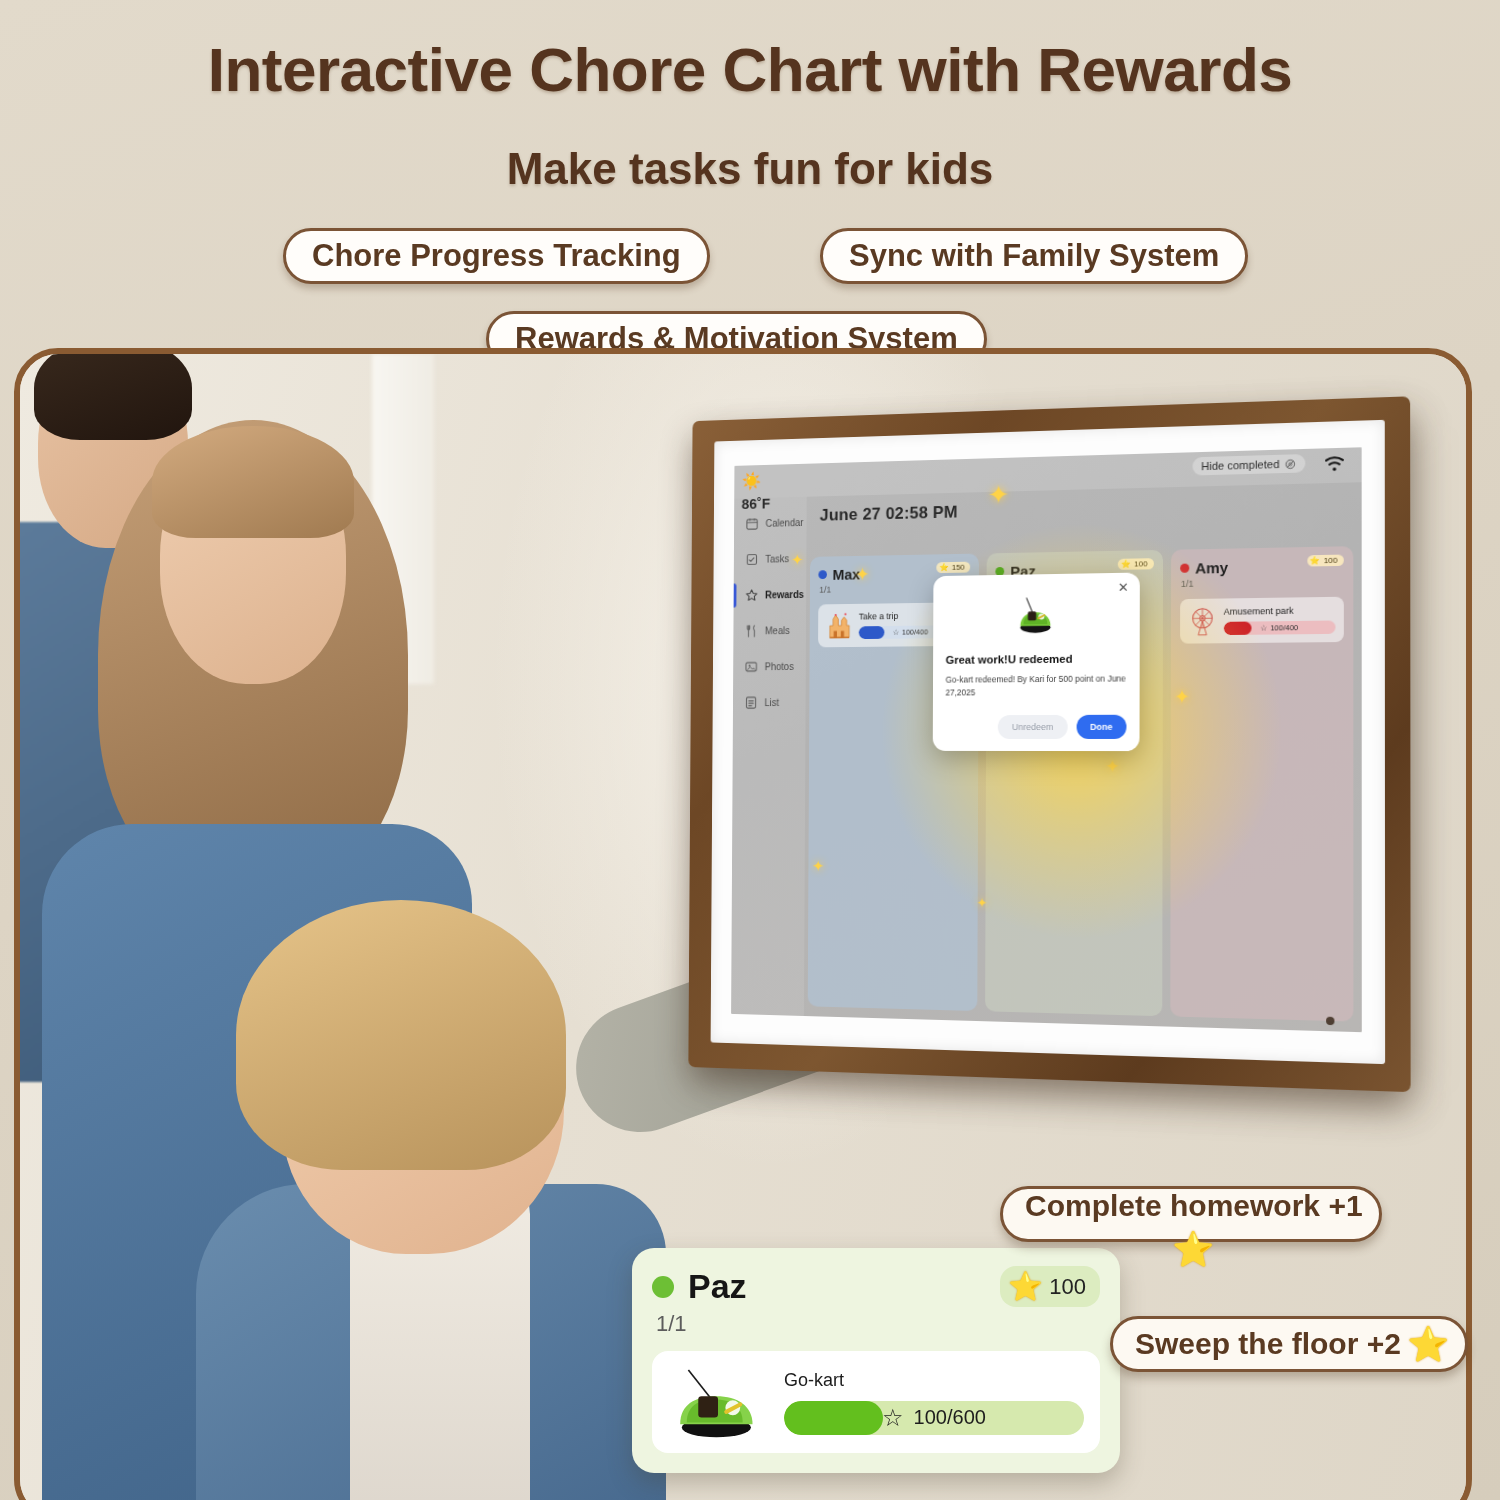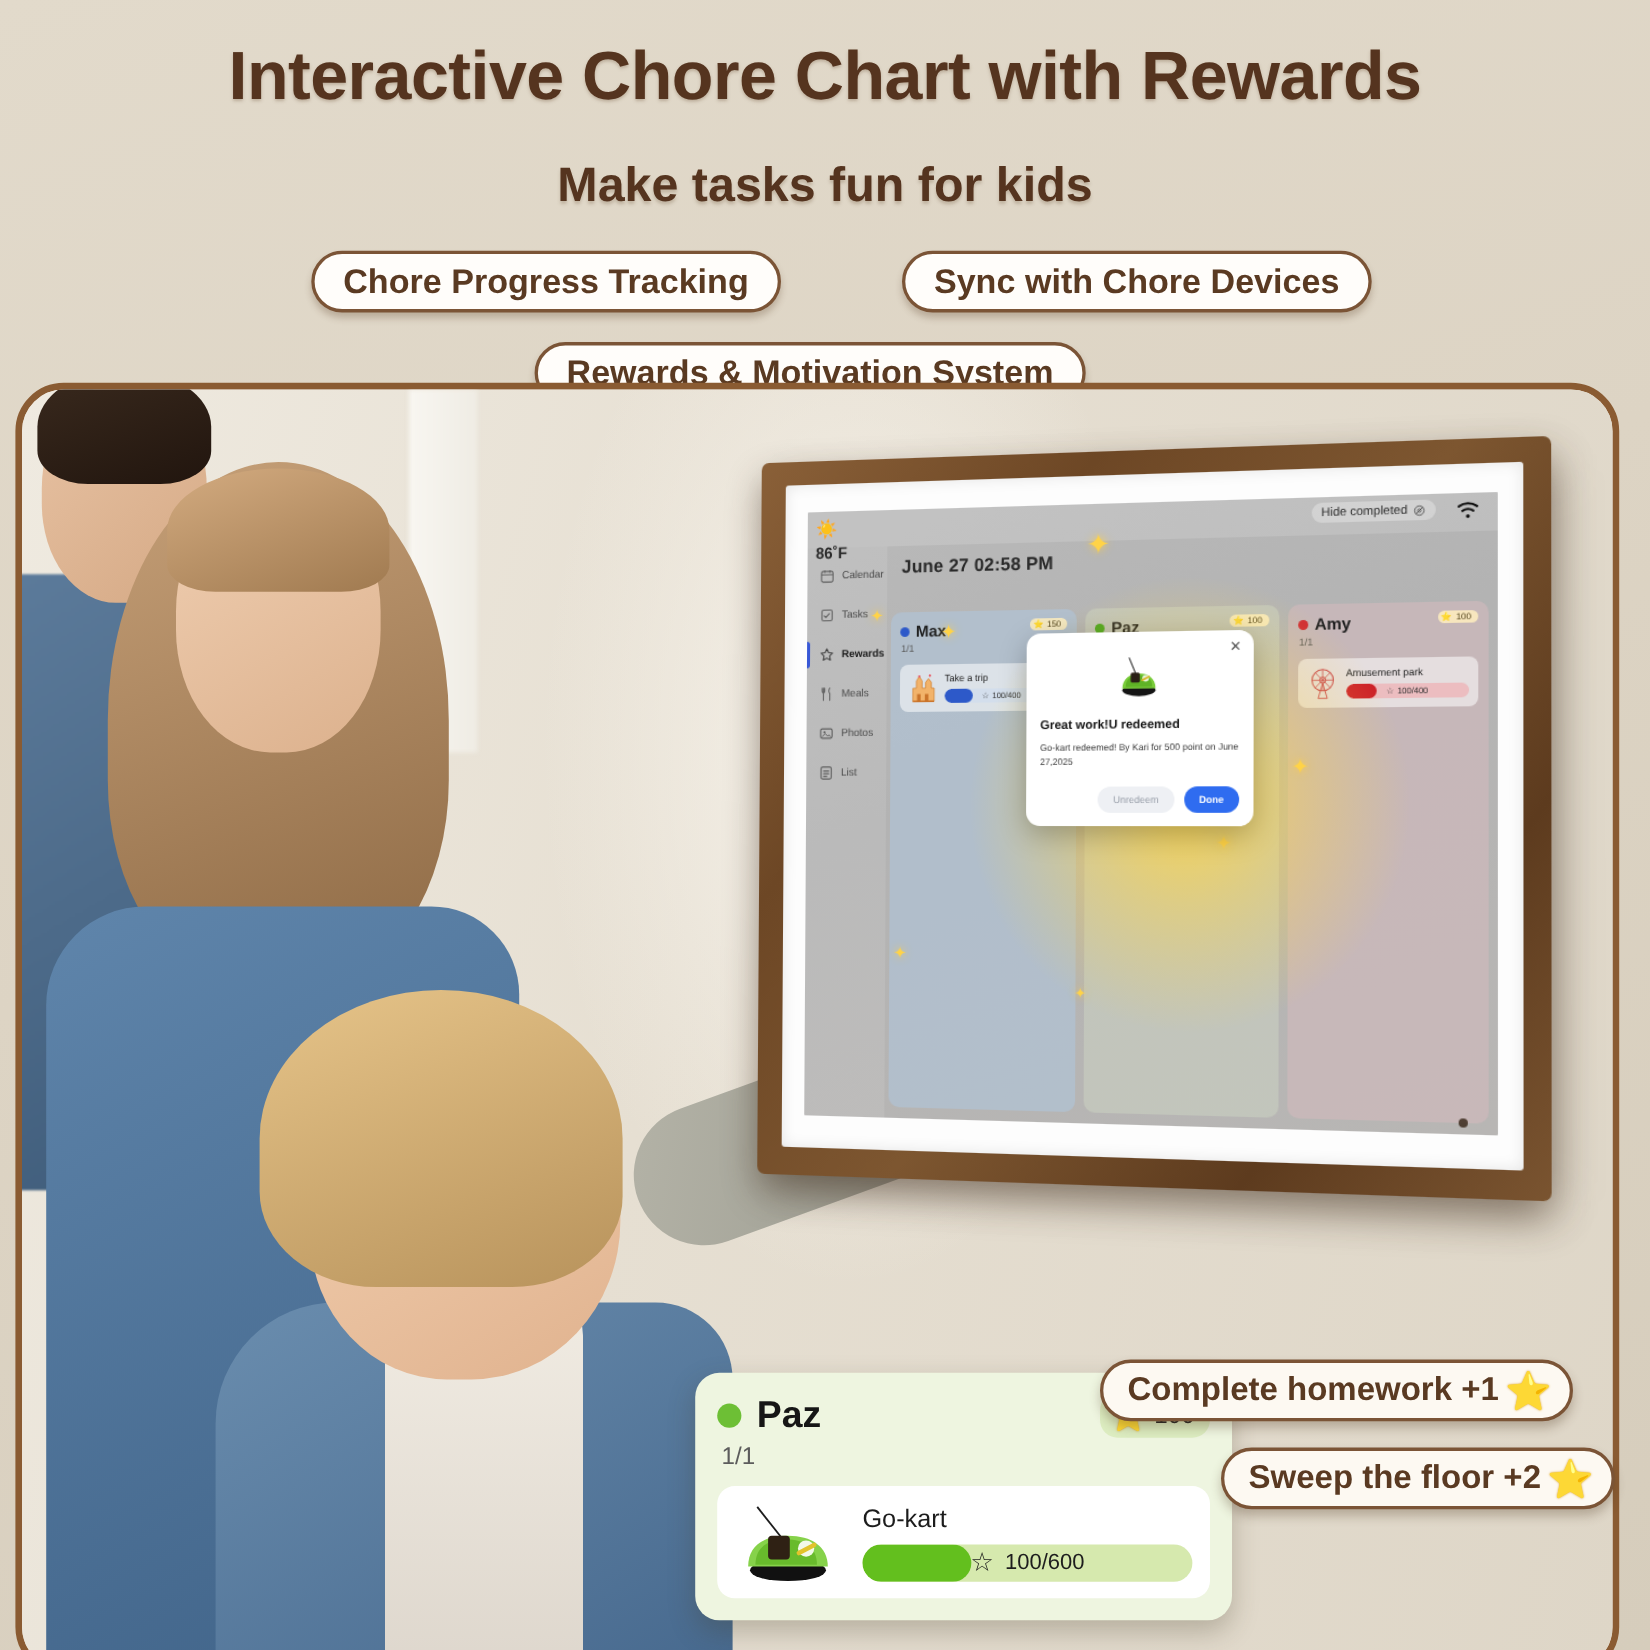--- a/index.html
+++ b/index.html
@@ -236,50 +236,50 @@
   .paz-top { display:flex; align-items:center; }
   .paz-dot { width: 22px; height: 22px; border-radius:50%; background:#6dbf35; margin-right: 14px;}
   .paz-name { font-size: 34px; font-weight: bold; color: #161616; }
   .paz-pts { margin-left:auto; background: #dcecc0; border-radius: 16px;
     padding: 4px 14px 4px 8px; display:flex; align-items:center; gap: 6px;
     font-size: 22px; color:#222; }
   .paz-sub { font-size: 22px; color: #5c5c5c; margin: 4px 0 0 4px; }
   .paz-row { margin-top: 14px; background:#fff; border-radius: 16px;
     padding: 14px 16px; display:flex; align-items:center; gap: 16px; }
   .paz-rowbody { flex:1; }
-  .paz-task { font-size: 23px; color:#1c1c1c; margin-bottom: 10px; }
+  .paz-task { font-size: 18px; color:#1c1c1c; margin-bottom: 10px; }
   .paz-bar { height: 34px; border-radius: 17px; background:#d6e9ae; position:relative; overflow:hidden; }
   .paz-bar .fill { position:absolute; left:0; top:0; bottom:0; width: 33%;
     background:#63bf1e; border-radius: 17px; }
   .paz-bar .lbl { position:absolute; inset:0; display:flex; align-items:center;
     justify-content:center; gap: 10px; font-size: 20px; color:#1d1d1d; }
 
   
   .callout { position:absolute; background:#fdf9f2; border:3px solid #7b5436;
     border-radius:999px; display:flex; align-items:center; gap: 6px;
     padding: 0 16px 0 22px; height: 56px;
     font-size: 30px; font-weight: bold; color:#5a3a22;
     box-shadow: 0 6px 10px rgba(80,55,32,0.30); white-space: nowrap; }
-  #callout-a { left: 1000px; top: 1236px; }
+  #callout-a { left: 1000px; top: 1186px; flex-direction: column; }
   #callout-b { left: 1110px; top: 1316px; }
   .star-glyph { font-size: 34px; color:#ffc93c; text-shadow: 0 0 2px #d99a18; }
 </style>
 </head>
 <body>
 
 <div class="stage">
 
   <div class="headline">Interactive Chore Chart with Rewards</div>
   <div class="subhead">Make tasks fun for kids</div>
 
   <div class="pill" id="pill-a">
     <span>Chore Progress Tracking</span>
   </div>
   <div class="pill" id="pill-b">
-    <span>Sync with Chore Devices</span>
+    <span>Sync with Family System</span>
   </div>
   <div class="pill" id="pill-c">
     <span>Rewards &amp; Motivation System</span>
   </div>
 
   <div class="photo-frame">
     <div class="room"></div>
     <div class="door-jamb"></div>
 
     <div class="person dad-body"></div>

